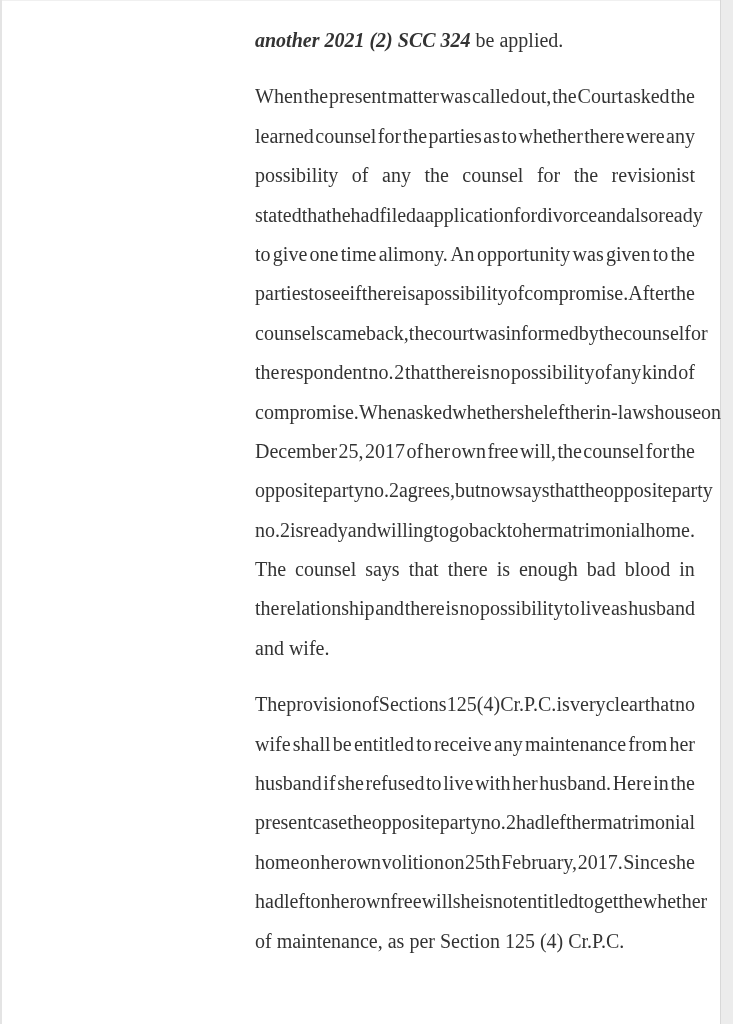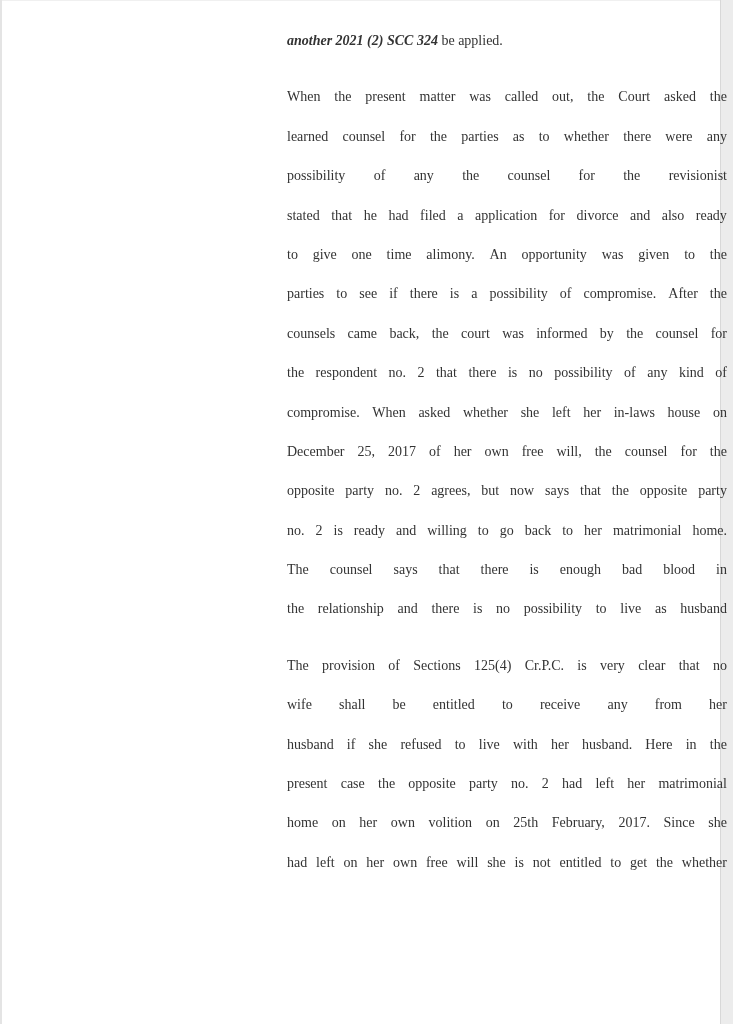--- a/index.html
+++ b/index.html
@@ -29,24 +29,23 @@
     position: absolute; right: 0; top: 0;
     width: 13px; height: 100%;
     background: var(--edge-strip, #ececec);
     border-left: 1px solid #d8d8d8;
     box-sizing: border-box;
   }
   #textcol {
     position: absolute;
     left: 255px; top: 21px;
     width: 440px;
-    font-size: 14px;
+    font-size: 20px;
     line-height: 39.4px;
     color: var(--text, #333333);
-    margin-left: 32px;
   }
   .paragraph { margin: 0 0 17px 0; }
   .line { height: 39.4px; overflow: visible; }
   .line.justify {
     display: flex;
     justify-content: space-between;
   }
   .line.justify span { white-space: pre; }
   .line.plain { white-space: pre-wrap; }
   .bi { font-weight: bold; font-style: italic; }
@@ -241,20 +240,21 @@
           <span>and</span>
           <span>there</span>
           <span>is</span>
           <span>no</span>
           <span>possibility</span>
           <span>to</span>
           <span>live</span>
           <span>as</span>
           <span>husband</span>
         </div>
+        <div class="line plain">and wife.</div>
       </div>
       <div class="paragraph">
         <div class="line justify">
           <span>The</span>
           <span>provision</span>
           <span>of</span>
           <span>Sections</span>
           <span>125(4)</span>
           <span>Cr.P.C.</span>
           <span>is</span>
@@ -264,20 +264,21 @@
           <span>no</span>
         </div>
         <div class="line justify">
           <span>wife</span>
           <span>shall</span>
           <span>be</span>
           <span>entitled</span>
           <span>to</span>
           <span>receive</span>
           <span>any</span>
+          <span>maintenance</span>
           <span>from</span>
           <span>her</span>
         </div>
         <div class="line justify">
           <span>husband</span>
           <span>if</span>
           <span>she</span>
           <span>refused</span>
           <span>to</span>
           <span>live</span>
@@ -324,15 +325,16 @@
           <span>will</span>
           <span>she</span>
           <span>is</span>
           <span>not</span>
           <span>entitled</span>
           <span>to</span>
           <span>get</span>
           <span>the</span>
           <span>whether</span>
         </div>
+        <div class="line plain">of maintenance, as per Section 125 (4) Cr.P.C.</div>
       </div>
     </div>
 </div>
 
 </body></html>

